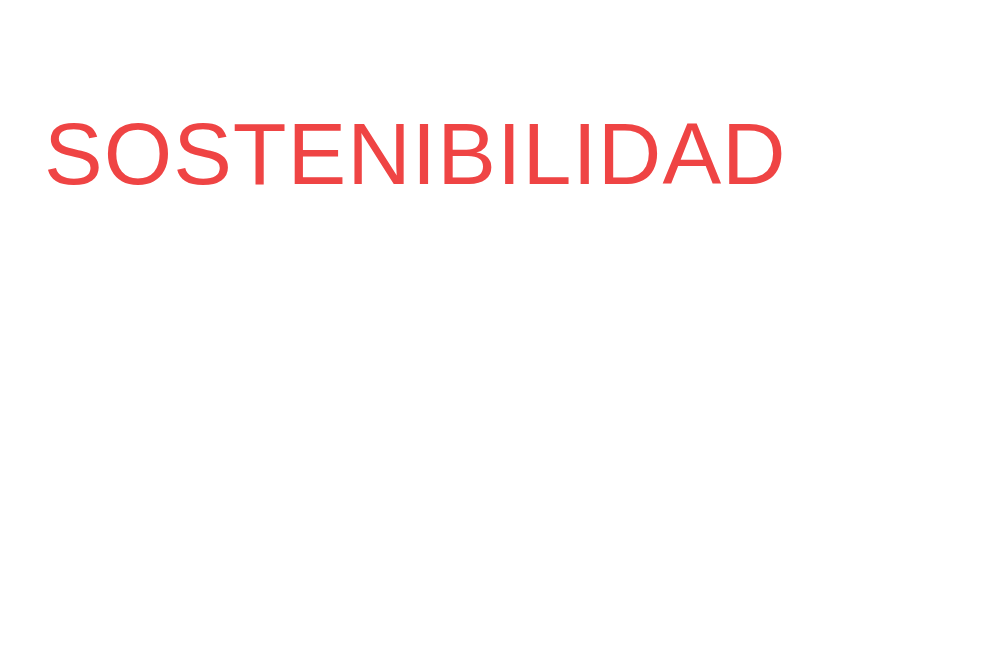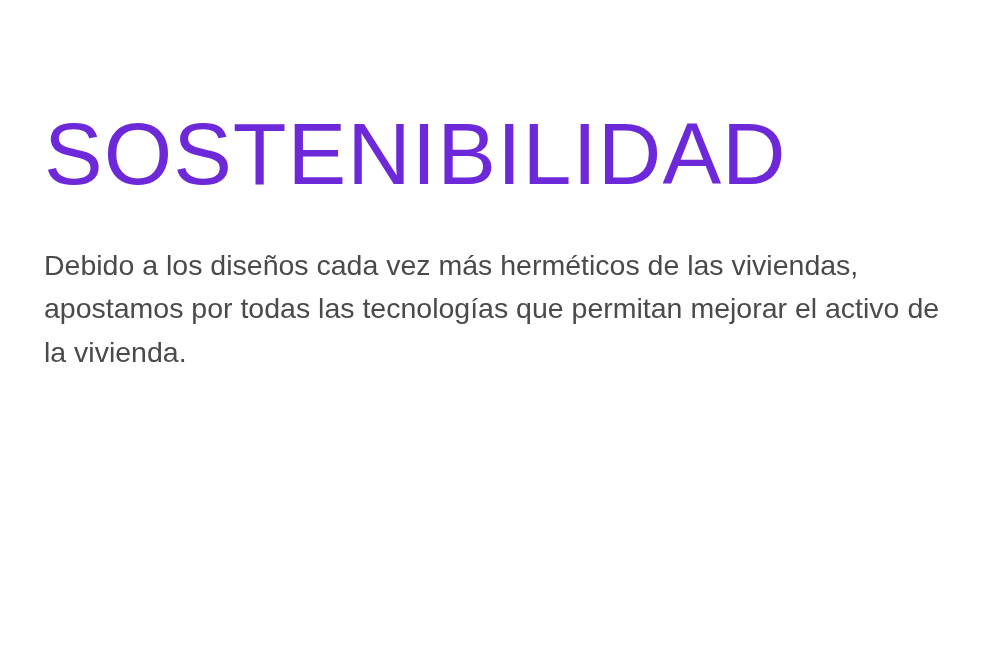--- a/index.html
+++ b/index.html
@@ -19,21 +19,21 @@
     position: absolute;
     left: 44px;
     top: 110px;
     width: 900px;
   }
   .headline {
     font-family: "Liberation Sans", sans-serif;
     font-size: 88px;
     line-height: 1.0;
     font-weight: 400;
-    color: #6d28d9;
+    color: #ef4444;
     letter-spacing: 1px;
     white-space: nowrap;
     margin: 0 0 46px 0;
     padding: 0;
   }
   .body-block {
     font-size: 28.5px;
     line-height: 1.52;
     color: #4a4a4a;
     font-weight: 400;
@@ -43,15 +43,14 @@
   .body-block:last-child {
     margin-bottom: 0;
   }
 </style>
 </head>
 <body>
 
 <div class="page">
   <div class="content">
     <h1 class="headline">SOSTENIBILIDAD</h1>
-    <p class="body-block">Debido a los diseños cada vez más herméticos de las viviendas, apostamos por todas las tecnologías que permitan mejorar el activo de la vivienda.</p>
   </div>
 </div>
 
 </body></html>

